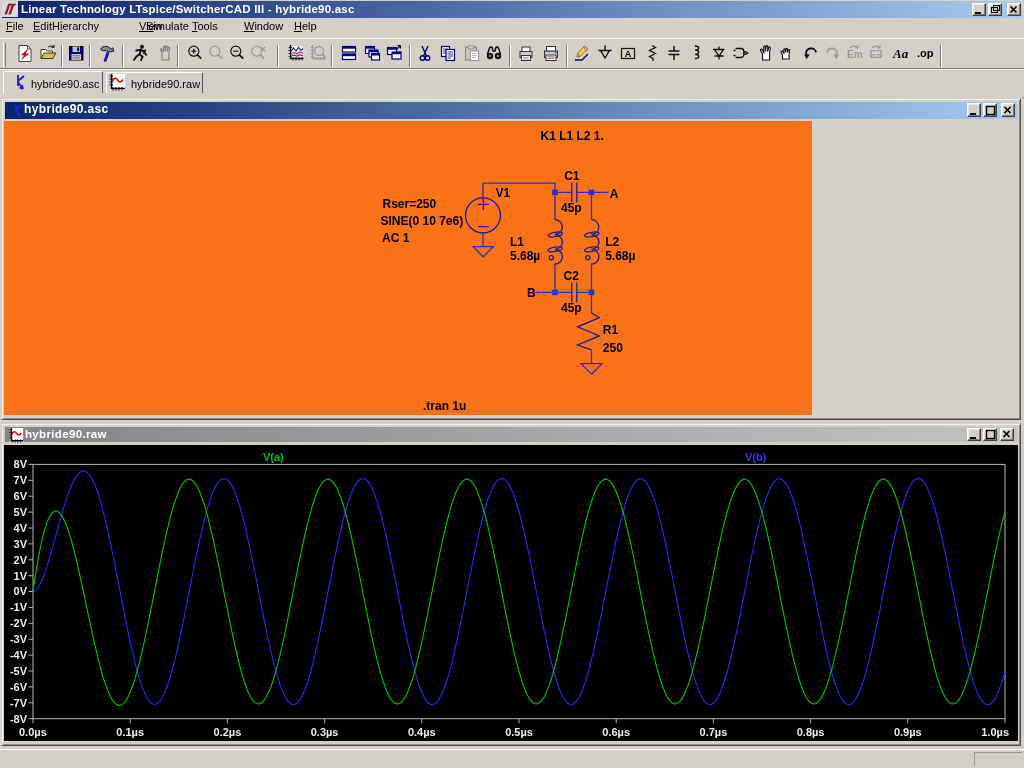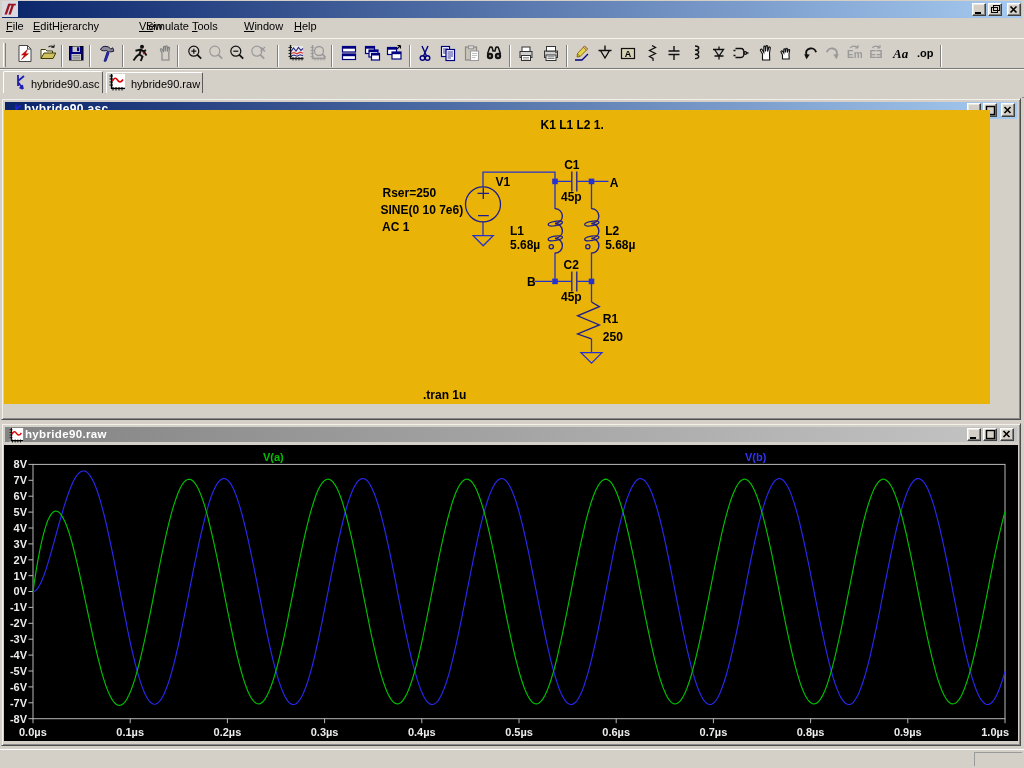--- a/index.html
+++ b/index.html
@@ -38,20 +38,21 @@
 </style>
 </head>
 <body>
 
 <div class="abs" id="titlebar">
   <svg class="abs" style="left:0px;top:0px" width="16" height="16" viewBox="0 0 16 16">
     <rect x="0" y="0" width="16" height="16" fill="#d9d9df"></rect>
     <path d="M2.5 13.5 L6.2 2.8 L8.6 2.8 L4.9 13.5 Z" fill="#991522"></path>
     <path d="M7.2 2.8 L14 2.8 L13.6 4.6 L11.9 4.6 L8.8 13.5 L6.4 13.5 L9.5 4.6 L6.6 4.6 Z" fill="#991522"></path>
   </svg>
+  <div class="abs" id="titletext">Linear Technology LTspice/SwitcherCAD III - hybride90.asc</div>
   <div class="abs wbtn" style="left:970px;top:1.5px;width:14px;height:13px"></div>
   <div class="abs wbtn" style="left:986px;top:1.5px;width:14px;height:13px"></div>
   <div class="abs wbtn" style="left:1005px;top:1.5px;width:14px;height:13px"></div>
   <svg class="abs" style="left:970px;top:1.5px" width="49" height="13" viewBox="0 0 49 13">
     <rect x="3" y="9" width="6" height="2" fill="#000"></rect>
     <rect x="19.5" y="4.5" width="6" height="5" fill="none" stroke="#000"></rect>
     <rect x="21.5" y="2.5" width="6" height="5" fill="none" stroke="#000"></rect>
     <path d="M38.5 3.5 L44.5 9.5 M44.5 3.5 L38.5 9.5" stroke="#000" stroke-width="1.6"></path>
   </svg>
 </div>
@@ -292,21 +293,21 @@
       <div class="abs wbtn" style="left:962px;top:1px;width:14px;height:14px"></div>
       <div class="abs wbtn" style="left:978px;top:1px;width:14px;height:14px"></div>
       <div class="abs wbtn" style="left:996px;top:1px;width:14px;height:14px"></div>
       <svg class="abs" style="left:962px;top:1px" width="49" height="14" viewBox="0 0 49 14">
         <rect x="3" y="10" width="6" height="2" fill="#000"></rect>
         <rect x="19.5" y="3.5" width="8" height="8" fill="none" stroke="#000" stroke-width="1.4"></rect>
         <path d="M37.5 4 L43.5 10 M43.5 4 L37.5 10" stroke="#000" stroke-width="1.6"></path>
       </svg>
     </div>
 
-    <div class="abs" style="left:2px;top:11px;width:986px;height:294px;background:#eab308">
+    <div class="abs" style="left:2px;top:22px;width:808px;height:294px;background:#f97316">
       <svg width="1014" height="294" viewBox="4 121 1014 294" id="schem">
           <g fill="none" stroke="#2632cd" stroke-width="1.3">
 <path d="M483 198 L483 183.2 L555 183.2 L555 190"></path>
 <path d="M557 192.4 L571 192.4 M577.3 192.4 L589 192.4 M594 192.4 L608.5 192.4"></path>
 <path d="M555 194 L555 220 M591.5 194 L591.5 220"></path>
 <path d="M555 263.5 L555 290 M591.5 263.5 L591.5 290"></path>
 <path d="M534.5 292.4 L552 292.4 M557 292.4 L571 292.4 M577.3 292.4 L589 292.4"></path>
 <path d="M591.5 294.5 L591.5 313"></path>
 <path d="M591.5 350 L591.5 363"></path>
 <path d="M483 232.8 L483 246.2"></path>

